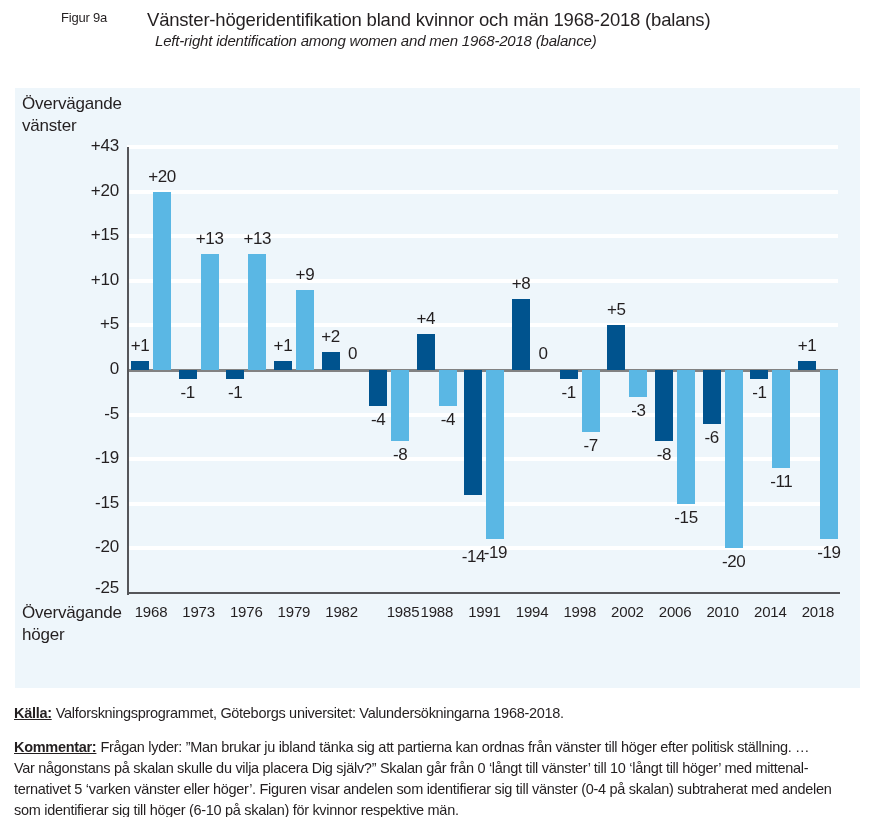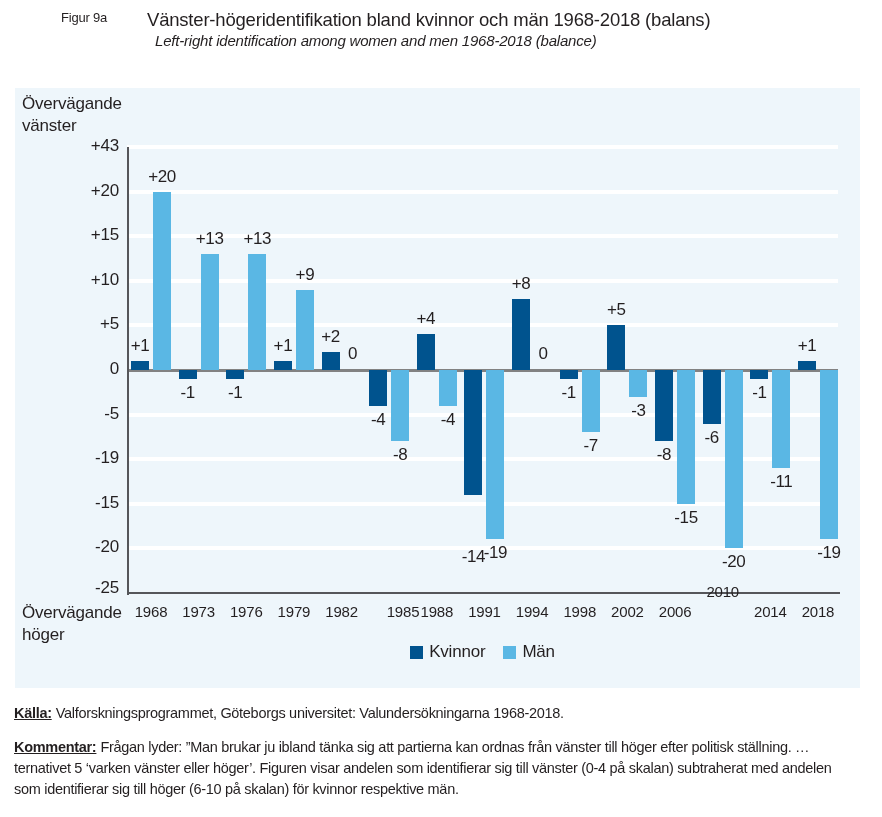--- a/index.html
+++ b/index.html
@@ -47,30 +47,20 @@
     <div>Övervägande</div>
     <div>vänster</div>
   </div>
   <div class="abs axis-corner-label" id="axis-label-bottom">
     <div>Övervägande</div>
     <div>höger</div>
   </div>
 
   <div id="plot-layer"></div>
 
-  <div class="abs" id="legend">
-    <span class="legend-item">
-      <span class="swatch" id="legend-swatch-0" style="background: rgb(0, 83, 142);"></span>
-      <span>Kvinnor</span>
-    </span>
-    <span class="legend-item">
-      <span class="swatch" id="legend-swatch-1" style="background: rgb(90, 183, 228);"></span>
-      <span>Män</span>
-    </span>
-  </div>
 <div class="abs gridline" style="left: 112px; top: 57px; width: 711px; background: rgb(255, 255, 255);"></div>
     <div class="abs ytick" style="left: 34px; top: 48px;">+43</div>
     <div class="abs gridline" style="left: 112px; top: 101.6px; width: 711px; background: rgb(255, 255, 255);"></div>
     <div class="abs ytick" style="left: 34px; top: 92.6px;">+20</div>
     <div class="abs gridline" style="left: 112px; top: 146.2px; width: 711px; background: rgb(255, 255, 255);"></div>
     <div class="abs ytick" style="left: 34px; top: 137.2px;">+15</div>
     <div class="abs gridline" style="left: 112px; top: 190.8px; width: 711px; background: rgb(255, 255, 255);"></div>
     <div class="abs ytick" style="left: 34px; top: 181.8px;">+10</div>
     <div class="abs gridline" style="left: 112px; top: 235.4px; width: 711px; background: rgb(255, 255, 255);"></div>
     <div class="abs ytick" style="left: 34px; top: 226.4px;">+5</div>
@@ -138,21 +128,21 @@
     <div class="abs xtick" style="left: 588.4px; top: 515px;">2002</div>
     <div class="abs bar" style="left: 592.4px; top: 237.4px; height: 44.6px; background: rgb(0, 83, 142);"></div>
     <div class="abs bar-label" style="left: 579.4px; top: 212.4px;">+5</div>
     <div class="abs bar" style="left: 614.4px; top: 282px; height: 26.76px; background: rgb(90, 183, 228);"></div>
     <div class="abs bar-label" style="left: 601.4px; top: 312.76px;">-3</div>
     <div class="abs xtick" style="left: 636.04px; top: 515px;">2006</div>
     <div class="abs bar" style="left: 640.04px; top: 282px; height: 71.36px; background: rgb(0, 83, 142);"></div>
     <div class="abs bar-label" style="left: 627.04px; top: 357.36px;">-8</div>
     <div class="abs bar" style="left: 662.04px; top: 282px; height: 133.8px; background: rgb(90, 183, 228);"></div>
     <div class="abs bar-label" style="left: 649.04px; top: 419.8px;">-15</div>
-    <div class="abs xtick" style="left: 683.68px; top: 495px;">2010</div>
+    <div class="abs xtick" style="left: 683.68px; top: 515px;">2010</div>
     <div class="abs bar" style="left: 687.68px; top: 282px; height: 53.52px; background: rgb(0, 83, 142);"></div>
     <div class="abs bar-label" style="left: 674.68px; top: 339.52px;">-6</div>
     <div class="abs bar" style="left: 709.68px; top: 282px; height: 178.4px; background: rgb(90, 183, 228);"></div>
     <div class="abs bar-label" style="left: 696.68px; top: 464.4px;">-20</div>
     <div class="abs xtick" style="left: 731.32px; top: 515px;">2014</div>
     <div class="abs bar" style="left: 735.32px; top: 282px; height: 8.92px; background: rgb(0, 83, 142);"></div>
     <div class="abs bar-label" style="left: 722.32px; top: 294.92px;">-1</div>
     <div class="abs bar" style="left: 757.32px; top: 282px; height: 98.12px; background: rgb(90, 183, 228);"></div>
     <div class="abs bar-label" style="left: 744.32px; top: 384.12px;">-11</div>
     <div class="abs xtick" style="left: 778.96px; top: 515px;">2018</div>
@@ -163,15 +153,16 @@
   </div>
 
 <div class="abs caption" id="source-line">
   <b>Källa:</b><span>Valforskningsprogrammet, Göteborgs universitet: Valundersökningarna 1968-2018.</span>
 </div>
 
 <div class="abs" id="comment-block">
   <div class="caption">
     <b>Kommentar:</b><span>Frågan lyder: ”Man brukar ju ibland tänka sig att partierna kan ordnas från vänster till höger efter politisk ställning. …</span>
   </div>
+  <div class="caption">Var någonstans på skalan skulle du vilja placera Dig själv?” Skalan går från 0 ‘långt till vänster’ till 10 ‘långt till höger’ med mittenal-</div>
   <div class="caption">ternativet 5 ‘varken vänster eller höger’. Figuren visar andelen som identifierar sig till vänster (0-4 på skalan) subtraherat med andelen</div>
   <div class="caption">som identifierar sig till höger (6-10 på skalan) för kvinnor respektive män.</div>
 </div>
 
 </body></html>

